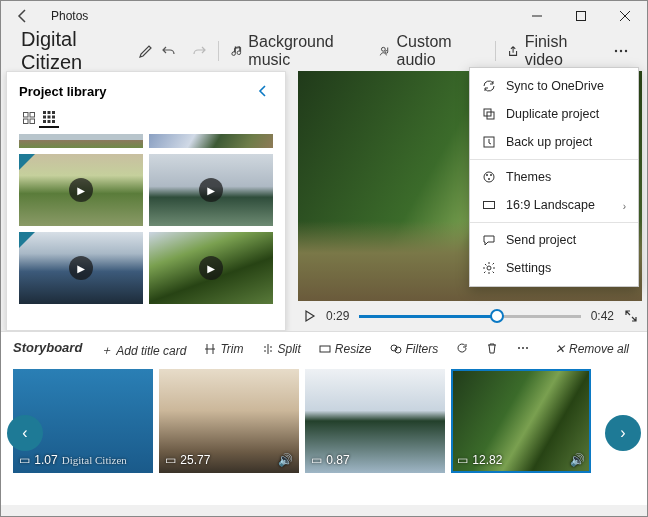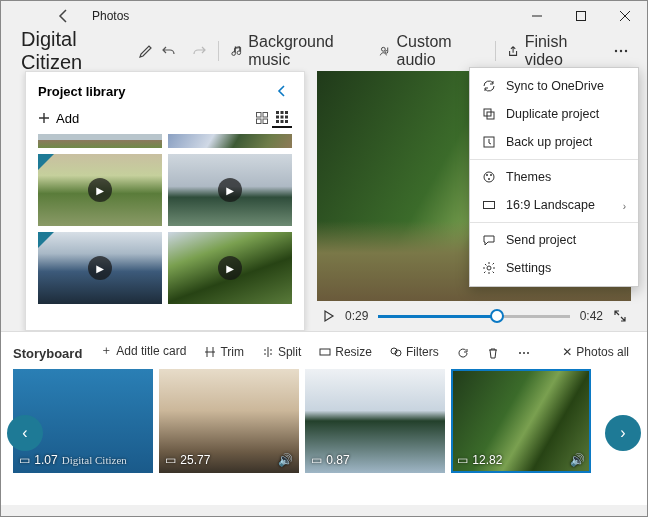--- a/index.html
+++ b/index.html
@@ -1,49 +1,49 @@
 <!DOCTYPE html>
 <html><head>
 <meta charset="utf-8">
 <style>
   * { box-sizing: border-box; margin: 0; padding: 0; font-family: "Segoe UI", sans-serif; }
   body { width: 648px; height: 517px; background: #f0f0f0; overflow: hidden; position: relative; border: 1px solid #888; }
-  .titlebar { height: 30px; background: #f0f0f0; display: flex; align-items: center; padding-left: 41px; }
+  .titlebar { height: 30px; background: #f0f0f0; display: flex; align-items: center; }
   .back-btn { width: 44px; height: 30px; display:flex; align-items:center; justify-content:center; color:#444; }
   .titlebar-title { font-size: 12px; color:#222; margin-left: 6px; flex:1; }
   .winbtns { display:flex; }
   .winbtn { width: 44px; height:30px; display:flex; align-items:center; justify-content:center; color:#222; font-size:10px; }
   .header { height: 40px; display:flex; align-items:center; padding: 0 12px; }
   .proj-name { font-size: 20px; color:#222; font-weight:400; margin-left:8px; }
   .pencil { margin-left:10px; color:#444; }
   .header-spacer { flex:1; }
   .hbtn { display:flex; align-items:center; font-size:16px; color:#333; padding:4px 8px; gap:5px; }
   .hdiv { width:1px; height:20px; background:#ccc; margin:0 4px; }
-  .main { display:flex; height: 260px; padding: 0 16px; gap:12px;margin-left:8px; }
+  .main { display:flex; height: 260px; padding: 0 5px; gap:12px; }
   .library { width: 280px; background:#fff; border:1px solid #ddd; box-shadow:0 2px 6px rgba(0,0,0,0.15); padding:10px 12px; position:relative; }
   .lib-head { display:flex; align-items:center; margin-bottom:8px; }
   .lib-title { font-size:13px; font-weight:600; flex:1; }
   .lib-collapse { color:#0b79c4; font-size:14px; padding:2px 4px; }
   .lib-tools { display:flex; align-items:center; margin-bottom:6px; }
   .addbtn { display:flex; align-items:center; gap:6px; font-size:13px; flex:1; }
   .viewbtn { padding:3px 4px; font-size:12px; color:#555; }
   .viewbtn.active { border-bottom:2px solid #111; }
   .thumbs { display:grid; grid-template-columns:1fr 1fr; gap:6px; }
   .thumb { position:relative; height:72px; display:flex; align-items:center; justify-content:center; overflow:hidden; }
   .thumb.row1 { height:14px; }
   .playcircle { width:24px; height:24px; border-radius:50%; background:rgba(20,20,20,0.7); display:flex; align-items:center; justify-content:center; color:#fff; font-size:10px; position:relative; z-index:2;}
   .preview { flex:1; display:flex; flex-direction:column; }
   .preview-img { flex:1; background:linear-gradient(120deg,#203a1a,#3b6b2a 40%,#7aa050 55%,#274314 70%,#597a3a); position:relative; }
   .preview-img::after{content:"";position:absolute;left:0;right:0;bottom:0;height:35%;background:linear-gradient(0deg,#6a5a3b,#7a7848 60%,transparent);}
   .controls { height:30px; display:flex; align-items:center; gap:10px; padding:0 4px; font-size:12px; color:#333; }
   .slider { flex:1; height:3px; background:#bbb; position:relative; }
   .slider-fill { position:absolute; left:0; top:0; bottom:0; width:62%; background:#0b79c4; }
   .slider-thumb { position:absolute; left:62%; top:50%; width:14px; height:14px; border-radius:50%; background:#fff; border:2px solid #0b79c4; transform:translate(-50%,-50%); }
   .storyboard { background:#fff; border-top:1px solid #ddd; padding:8px 12px 6px; height:174px; position:relative;}
-  .sb-toolbar { display:flex; align-items:flex-end; gap:6px; font-size:12px; color:#333; margin-bottom:8px;}
+  .sb-toolbar { display:flex; align-items:flex-start; gap:6px; font-size:12px; color:#333; margin-bottom:8px;font-style:italic;}
   .sb-toolbar .lbl { font-weight:600; font-size:13px; margin-right:6px;}
   .sb-btn { display:flex; align-items:center; gap:4px; padding:2px 6px; }
   .sb-spacer { flex:1; }
   .clips { display:flex; gap:6px; position:relative;}
   .clip { width:140px; height:104px; position:relative; color:#fff; overflow:hidden;}
   .clip.sel { outline:2px solid #0b79c4; outline-offset:-2px;}
   .clip-badge { position:absolute; left:6px; bottom:6px; display:flex; align-items:center; gap:4px; font-size:12px; text-shadow:0 0 3px #000;}
   .clip-sound { position:absolute; right:6px; bottom:6px; font-size:12px; text-shadow:0 0 3px #000;}
   .navcirc { position:absolute; top:46px; width:36px; height:36px; background:#1e7a96; border-radius:50%; display:flex; align-items:center; justify-content:center; color:#fff; z-index:5; font-size:16px;}
   .navcirc.left{ left:-6px;} .navcirc.right{ right:-6px;}
@@ -150,26 +150,20 @@
   <div class="library">
     <div class="lib-head">
       <div class="lib-title">Project library</div>
       <div class="lib-collapse">
         <svg width="12" height="14" viewBox="0 0 12 14">
             <path d="M8 2 3 7l5 5" fill="none" stroke="#0b79c4" stroke-width="1.6"></path>
           </svg>
       </div>
     </div>
     <div class="lib-tools">
-      <div class="addbtn">
-        <svg width="12" height="12" viewBox="0 0 12 12">
-            <path d="M6 1v10M1 6h10" stroke="#333" stroke-width="1.4"></path>
-          </svg>
-        <span>Add</span>
-      </div>
       <div class="viewbtn">
           <svg width="12" height="12">
             <rect x="0.5" y="0.5" width="4.5" height="4.5" fill="none" stroke="#555"></rect>
             <rect x="7" y="0.5" width="4.5" height="4.5" fill="none" stroke="#555"></rect>
             <rect x="0.5" y="7" width="4.5" height="4.5" fill="none" stroke="#555"></rect>
             <rect x="7" y="7" width="4.5" height="4.5" fill="none" stroke="#555"></rect>
           </svg>
         </div>
       <div class="viewbtn active">
           <svg width="12" height="12">
@@ -273,21 +267,21 @@
     <div class="sb-btn">
         <svg width="14" height="12">
           <circle cx="3" cy="6" r="1" fill="#333"></circle>
           <circle cx="7" cy="6" r="1" fill="#333"></circle>
           <circle cx="11" cy="6" r="1" fill="#333"></circle>
         </svg>
       </div>
     <div class="sb-spacer"></div>
     <div class="sb-btn">
         <span>✕</span>
-        <span>Photos all</span>
+        <span>Remove all</span>
       </div>
   </div>
 
   <div class="clips">
     <div class="navcirc left">‹</div>
     <div class="clip bg-title">
       <div class="clip-badge">
           <span>▭</span>
           <span>1.07</span>
           <span style="font-family:cursive;font-size:11px;opacity:.8">Digital Citizen</span>

